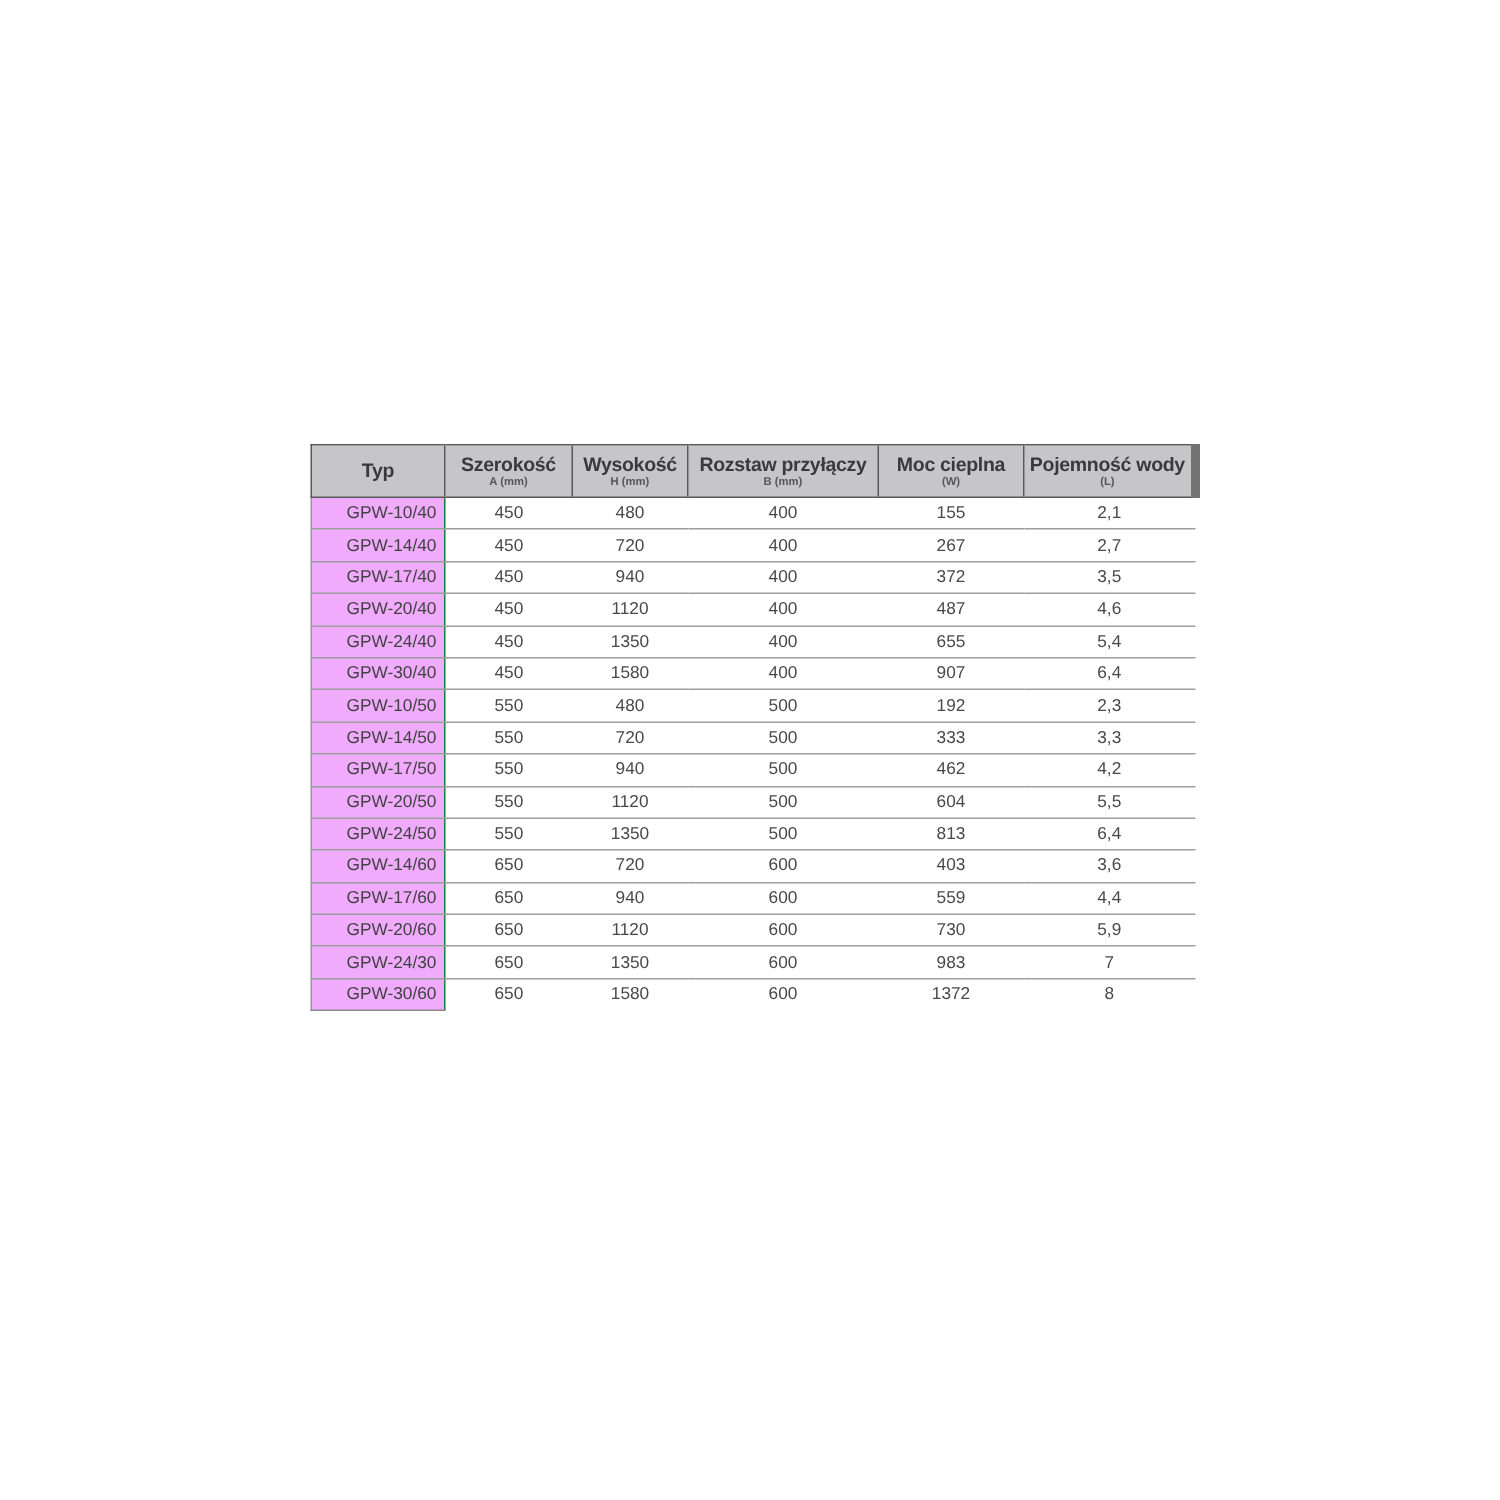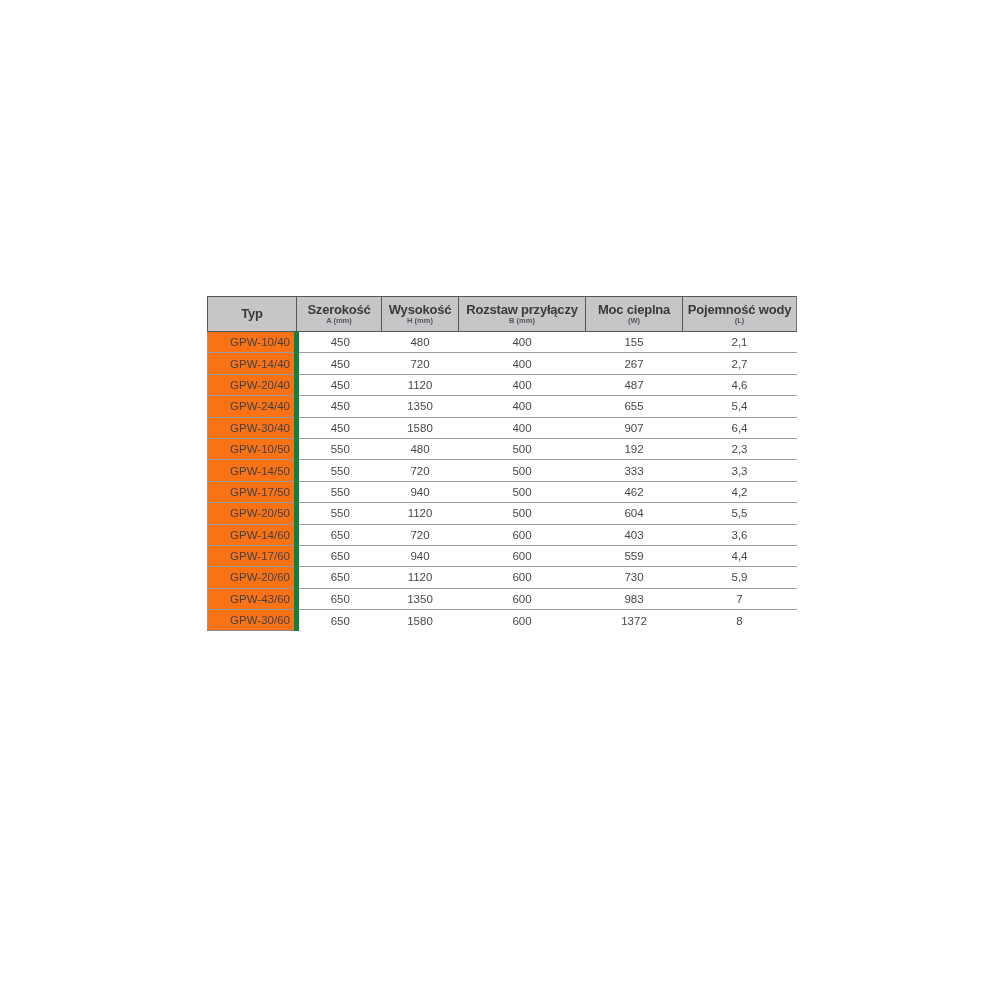--- a/index.html
+++ b/index.html
@@ -31,21 +31,21 @@
     background: #c6c6c8;
     border-top: 1px solid #58585a;
     border-bottom: 1px solid #58585a;
     border-left: 1px solid #58585a;
     height: 34px;
     padding: 0;
     vertical-align: middle;
     text-align: left;
   }
   table.spec thead th:last-child {
-    border-right: 1px solid #737373;
+    border-right: 6px solid #737373;
   }
   .hcell {
     display: flex;
     flex-direction: column;
     justify-content: center;
     align-items: center;
     height: 100%;
     line-height: 1.05;
   }
   .hl {
@@ -65,23 +65,23 @@
     padding: 0 2px;
     font-size: 11.5px;
     color: #48484a;
     text-align: center;
     vertical-align: middle;
     border-bottom: 1px solid #9c9c9e;
     background: #ffffff;
     white-space: nowrap;
   }
   table.spec tbody td.typ {
-    background: #f97316;
+    background: #f0abfc;
     border-left: 1px solid #98989a;
-    border-right: 5px solid #15803d;
+    border-right: 1px solid #15803d;
     color: #414143;
     padding-left: 20px;
   }
   table.spec tbody tr:last-child td {
     border-bottom: none;
   }
   table.spec tbody tr:last-child td.typ {
     border-bottom: 1px solid #8a8a8c;
   }
 </style>
@@ -149,20 +149,28 @@
           </tr>
           <tr>
             <td class="typ">GPW-14/40</td>
             <td>450</td>
             <td>720</td>
             <td>400</td>
             <td>267</td>
             <td>2,7</td>
           </tr>
           <tr>
+            <td class="typ">GPW-17/40</td>
+            <td>450</td>
+            <td>940</td>
+            <td>400</td>
+            <td>372</td>
+            <td>3,5</td>
+          </tr>
+          <tr>
             <td class="typ">GPW-20/40</td>
             <td>450</td>
             <td>1120</td>
             <td>400</td>
             <td>487</td>
             <td>4,6</td>
           </tr>
           <tr>
             <td class="typ">GPW-24/40</td>
             <td>450</td>
@@ -205,20 +213,28 @@
           </tr>
           <tr>
             <td class="typ">GPW-20/50</td>
             <td>550</td>
             <td>1120</td>
             <td>500</td>
             <td>604</td>
             <td>5,5</td>
           </tr>
           <tr>
+            <td class="typ">GPW-24/50</td>
+            <td>550</td>
+            <td>1350</td>
+            <td>500</td>
+            <td>813</td>
+            <td>6,4</td>
+          </tr>
+          <tr>
             <td class="typ">GPW-14/60</td>
             <td>650</td>
             <td>720</td>
             <td>600</td>
             <td>403</td>
             <td>3,6</td>
           </tr>
           <tr>
             <td class="typ">GPW-17/60</td>
             <td>650</td>
@@ -229,21 +245,21 @@
           </tr>
           <tr>
             <td class="typ">GPW-20/60</td>
             <td>650</td>
             <td>1120</td>
             <td>600</td>
             <td>730</td>
             <td>5,9</td>
           </tr>
           <tr>
-            <td class="typ">GPW-43/60</td>
+            <td class="typ">GPW-24/30</td>
             <td>650</td>
             <td>1350</td>
             <td>600</td>
             <td>983</td>
             <td>7</td>
           </tr>
           <tr>
             <td class="typ">GPW-30/60</td>
             <td>650</td>
             <td>1580</td>

